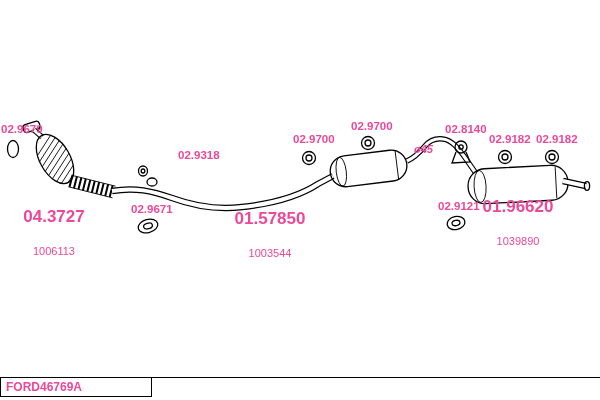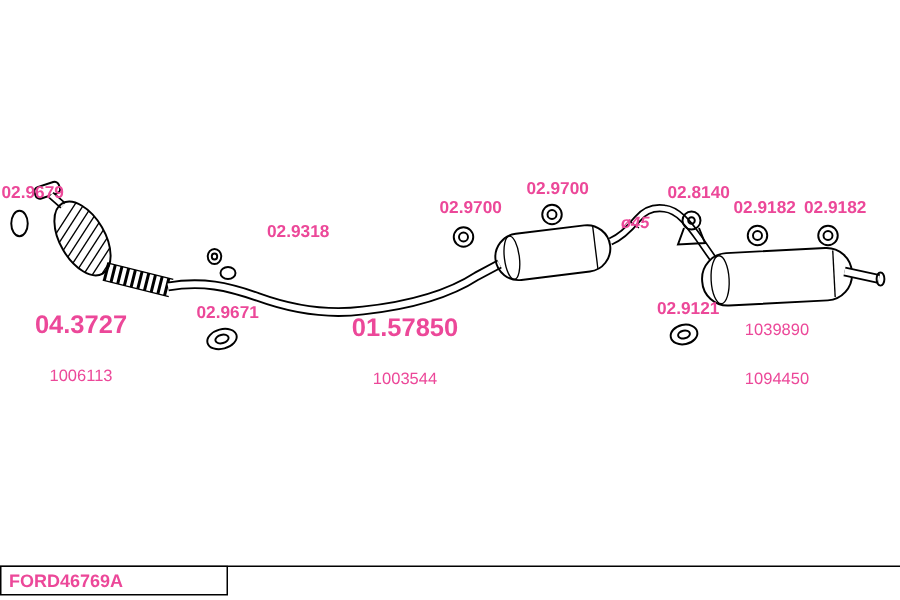--- a/index.html
+++ b/index.html
@@ -160,22 +160,22 @@
     <div class="code">04.3727</div>
     <div class="ref">1006113</div>
   </div>
 
   <div class="asm" style="left:220px;top:208px;width:100px;">
     <div class="code">01.57850</div>
     <div class="ref">1003544</div>
   </div>
 
   <div class="asm" style="left:464px;top:196px;width:108px;">
+    <div class="code">01.96620</div>
     <div class="ref">1039890</div>
-    <div class="ref">1094450</div>
   </div>
 
   <div class="footer-rule"></div>
   <div class="footer-box">
     <span>FORD46769A</span>
   </div>
 
 </div>
 
 </body></html>

